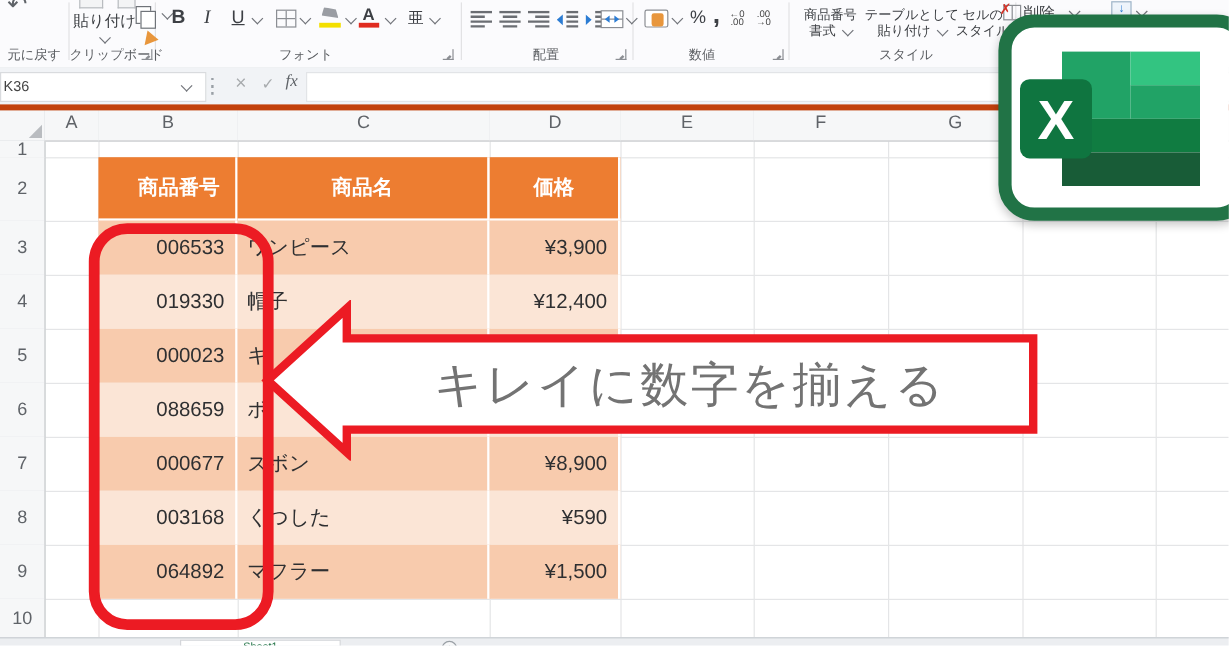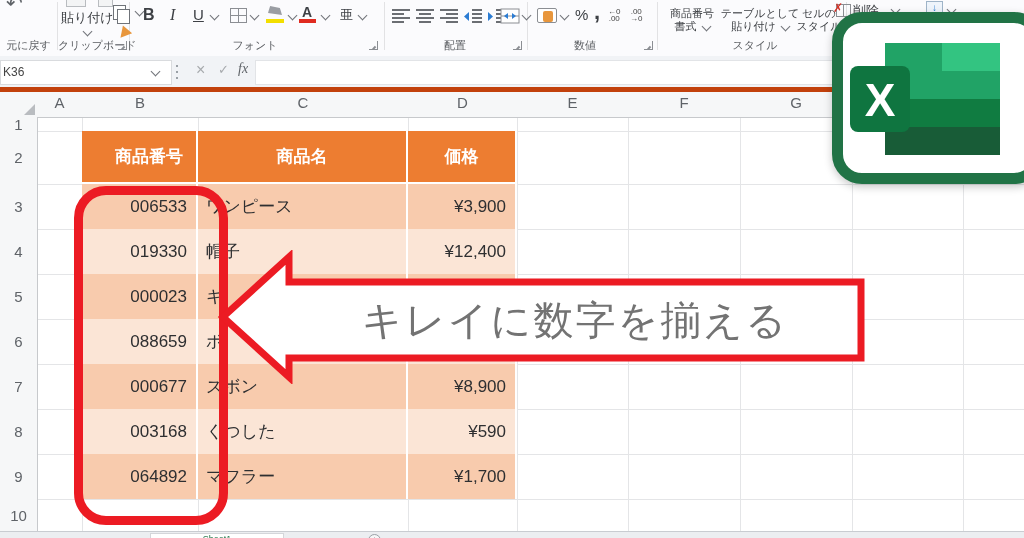--- a/index.html
+++ b/index.html
@@ -260,21 +260,21 @@
     <div class="abs cell name" style="left: 198px; top: 231px; width: 210px; height: 45px; background: rgb(251, 229, 214);">ボ</div>
     <div class="abs cell price" style="left: 408px; top: 231px; width: 109px; height: 45px; background: rgb(251, 229, 214);"></div>
     <div class="abs cell num" style="left: 82px; top: 276px; width: 116px; height: 45px; background: rgb(248, 203, 173);">000677</div>
     <div class="abs cell name" style="left: 198px; top: 276px; width: 210px; height: 45px; background: rgb(248, 203, 173);">ズボン</div>
     <div class="abs cell price" style="left: 408px; top: 276px; width: 109px; height: 45px; background: rgb(248, 203, 173);">¥8,900</div>
     <div class="abs cell num" style="left: 82px; top: 321px; width: 116px; height: 45px; background: rgb(251, 229, 214);">003168</div>
     <div class="abs cell name" style="left: 198px; top: 321px; width: 210px; height: 45px; background: rgb(251, 229, 214);">くつした</div>
     <div class="abs cell price" style="left: 408px; top: 321px; width: 109px; height: 45px; background: rgb(251, 229, 214);">¥590</div>
     <div class="abs cell num" style="left: 82px; top: 366px; width: 116px; height: 45px; background: rgb(248, 203, 173);">064892</div>
     <div class="abs cell name" style="left: 198px; top: 366px; width: 210px; height: 45px; background: rgb(248, 203, 173);">マフラー</div>
-    <div class="abs cell price" style="left: 408px; top: 366px; width: 109px; height: 45px; background: rgb(248, 203, 173);">¥1,700</div>
+    <div class="abs cell price" style="left: 408px; top: 366px; width: 109px; height: 45px; background: rgb(248, 203, 173);">¥1,500</div>
   </div>
 
 <div id="redrect" class="abs"></div>
 
 <svg id="arrow" class="abs" viewBox="0 0 652 134">
   <polygon points="7,67 73,7 73,32 645,32 645,108 73,108 73,127" fill="#ffffff" stroke="#ec1b23" stroke-width="7" stroke-linejoin="miter"></polygon>
 </svg>
 <div id="arrowtext" class="abs">キレイに数字を揃える</div>
 
 <div id="logo" class="abs"></div>

